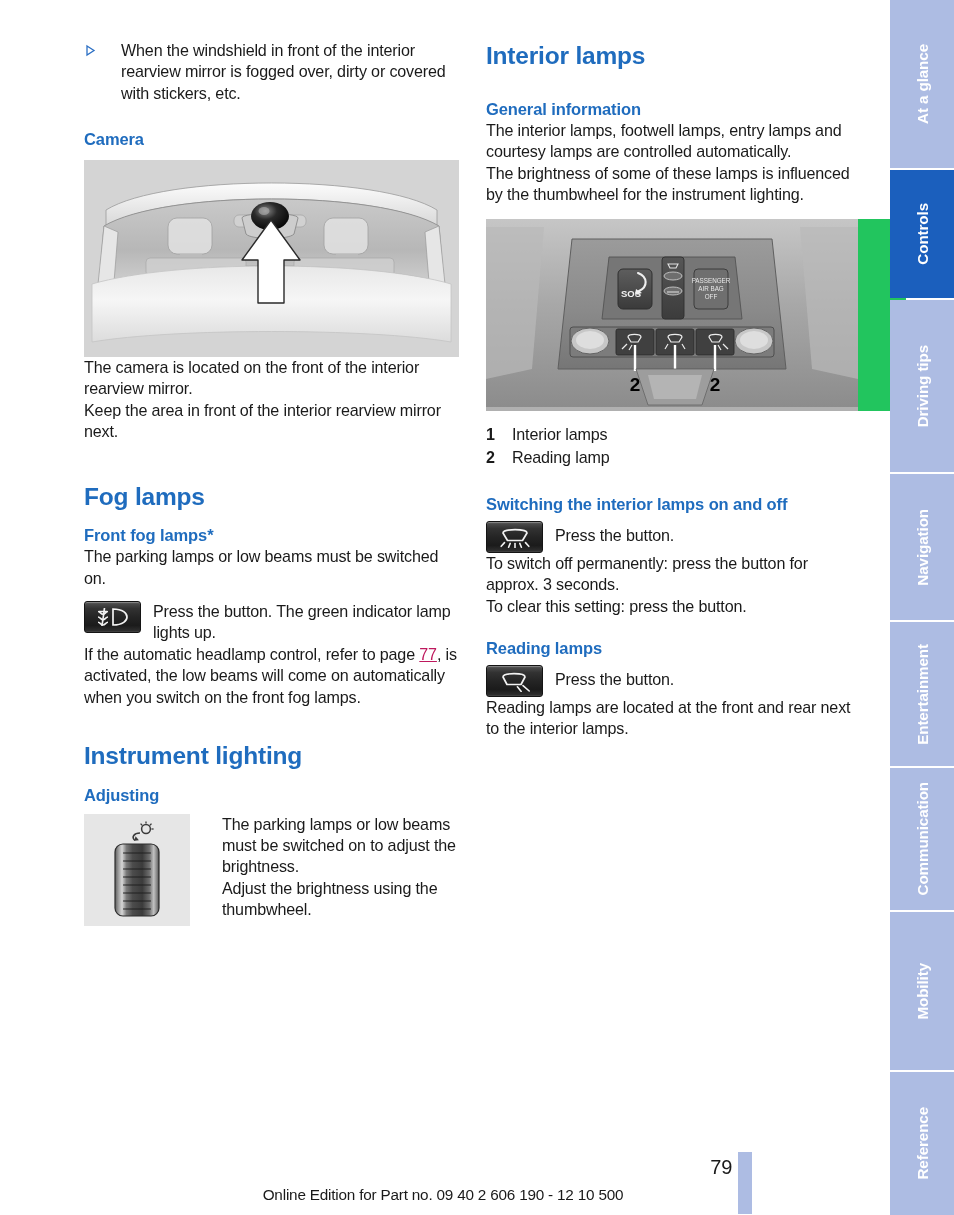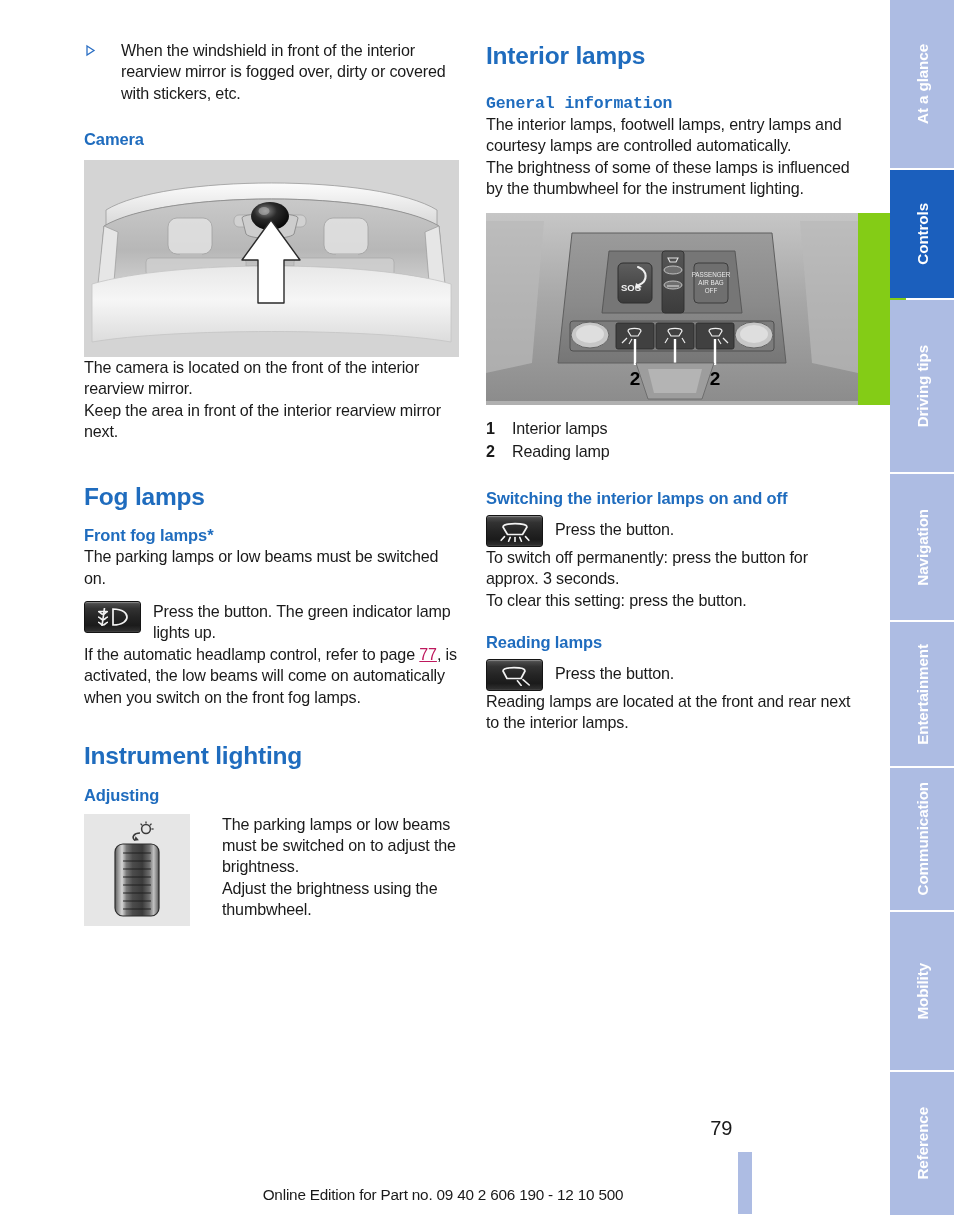--- a/index.html
+++ b/index.html
@@ -132,21 +132,21 @@
   figure { margin: 0; }
   .fig-camera {
     width: 375px;
     height: 197px;
     background: #d4d4d4;
     overflow: hidden;
   }
   .fig-console {
     width: 420px;
     height: 192px;
-    background: #84cc16;
+    background: #22c55e;
     overflow: hidden;
   }
 
   
   .legend-row {
     display: flex;
     font-size: 16.1px;
     line-height: 1.42;
     letter-spacing: -0.15px;
   }
@@ -189,21 +189,21 @@
     position: absolute;
     left: 738px;
     top: 1152px;
     width: 14px;
     height: 62px;
     background: #adbce3;
   }
   .page-num {
     position: absolute;
     left: 688px;
-    top: 1117px;
+    top: 1156px;
     width: 44px;
     text-align: right;
     font-size: 20px;
     color: #1a1a1a;
     letter-spacing: -0.3px;
   }
   .footer-note {
     position: absolute;
     left: 0;
     top: 1186px;
@@ -367,21 +367,21 @@
           <p class="body mt-9">Adjust the brightness using the thumbwheel.</p>
         </div>
       </div>
 
     </div>
 
     <div class="col col-right">
 
       <h1 class="h1" style="margin-top:2px;">Interior lamps</h1>
 
-      <h2 class="h2 mt-18" style="margin-top:24px;font-family:Liberation Mono, monospace;">General information</h2>
+      <h2 class="h2 mt-18" style="margin-top:30px;">General information</h2>
 
       <p class="body mt-7">The interior lamps, footwell lamps, entry lamps and courtesy lamps are controlled automatically.</p>
       <p class="body mt-9">The brightness of some of these lamps is influenced by the thumbwheel for the instrument lighting.</p>
 
       <figure class="fig-console mt-14">
         <svg width="372" height="192" viewBox="0 0 372 192">
           <defs>
             <linearGradient id="hdlG" x1="0" y1="0" x2="0" y2="1">
               <stop offset="0%" stop-color="#c6c6c6"></stop>
               <stop offset="45%" stop-color="#a8a8a8"></stop>

